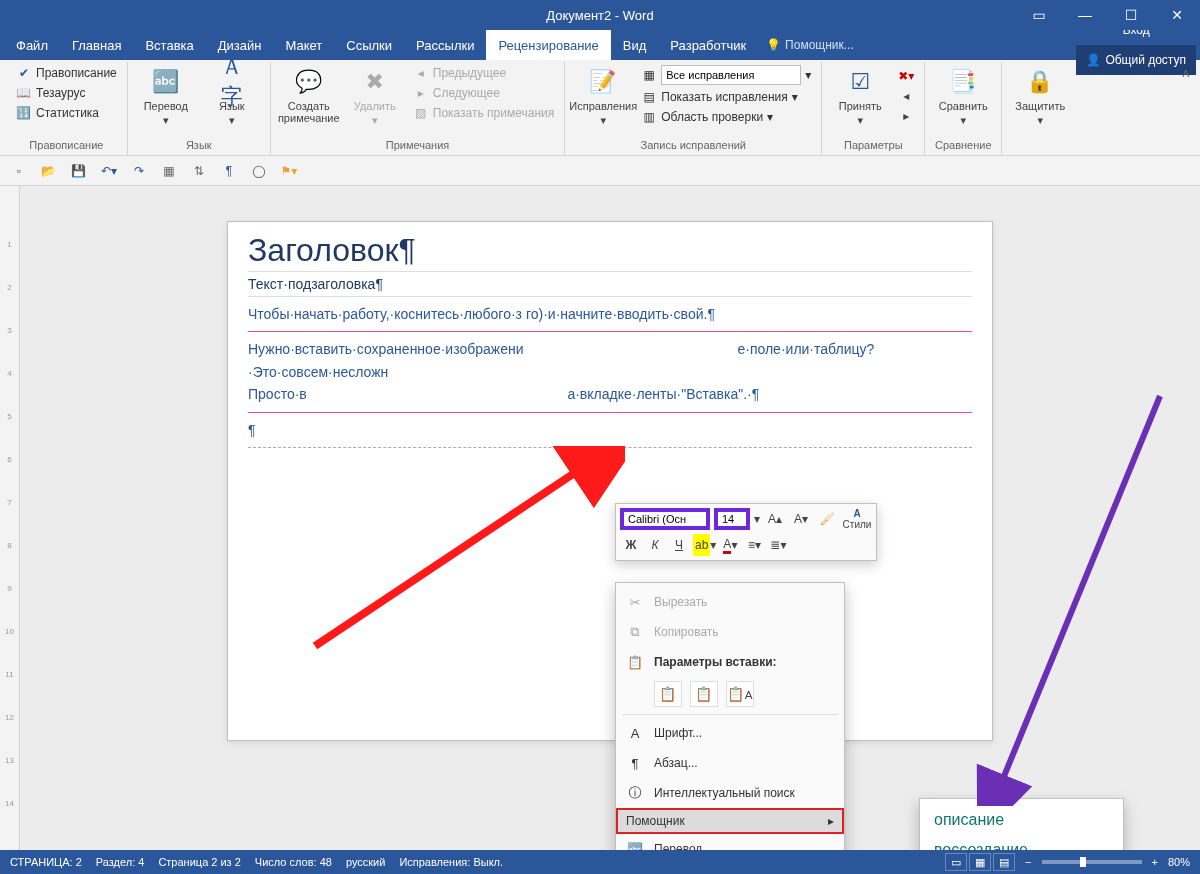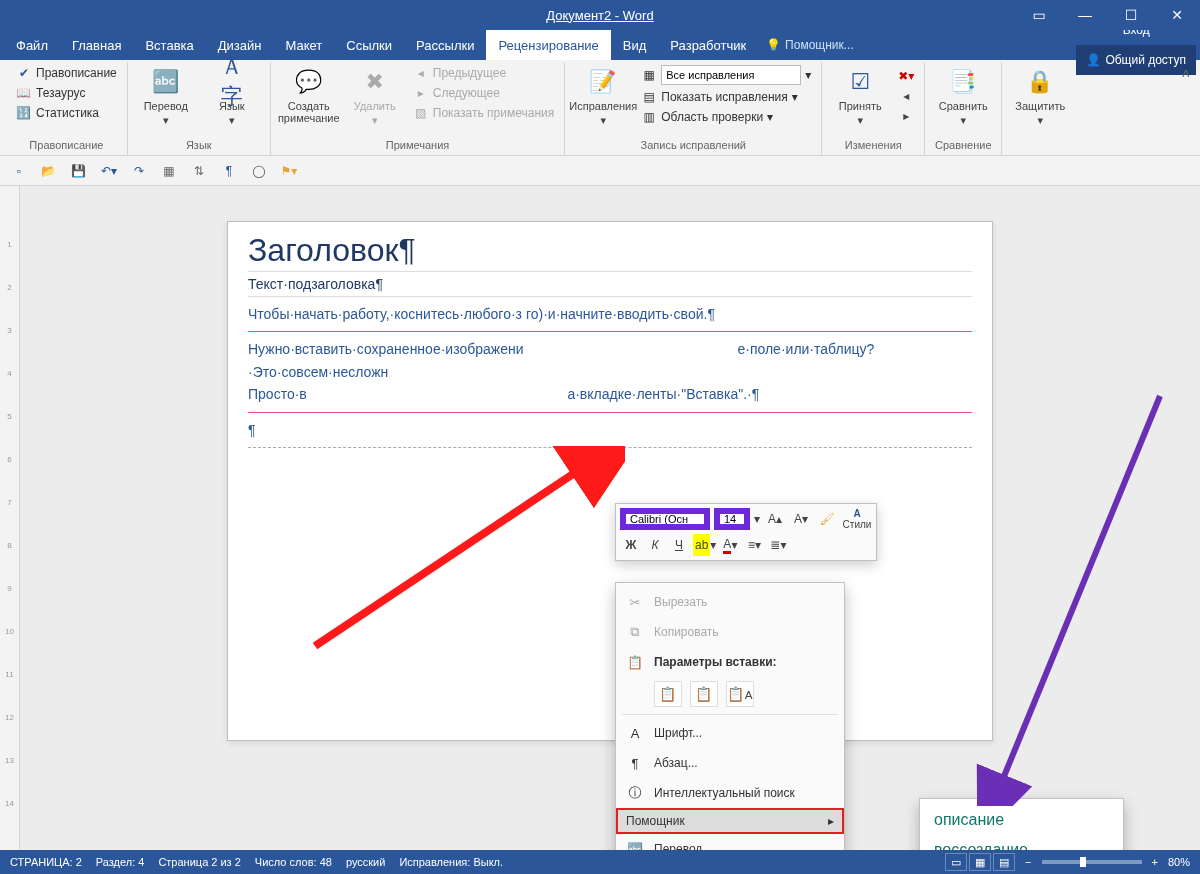--- a/index.html
+++ b/index.html
@@ -1,18 +1,18 @@
 <!DOCTYPE html>
 <html><head>
 <meta charset="utf-8">
 <style>
 * { box-sizing: border-box; margin: 0; padding: 0; }
 body { font-family: "Segoe UI", Arial, sans-serif; font-size: 12px; background: #fff; width: 1200px; height: 874px; overflow: hidden; position: relative; color: #444; }
 .titlebar { background: #2b579a; color: #fff; height: 30px; display: flex; align-items: center; position: relative; }
-.titlebar .doc-title { position: absolute; left: 50%; transform: translateX(-50%); font-size: 13px; text-decoration: underline; }
+.titlebar .doc-title { position: absolute; left: 50%; transform: translateX(-50%); font-size: 13px; }
 .titlebar .win-controls { margin-left: auto; display: flex; }
 .titlebar .win-controls div { width: 46px; height: 30px; display: flex; align-items: center; justify-content: center; font-size: 14px; }
 .menubar { background: #2b579a; color: #fff; height: 30px; display: flex; align-items: center; padding: 0 4px; }
 .menubar .tab { padding: 0 12px; height: 30px; display: flex; align-items: center; font-size: 13px; cursor: pointer; }
 .menubar .tab.active { background: #ffffff; color: #2b579a; }
 .menubar .helper { margin-left: 8px; color: #cfe0f5; display: flex; align-items: center; gap: 4px; }
 .menubar .right { margin-left: auto; display: flex; align-items: center; flex-direction: column; }
 .menubar .right .item { padding: 0 10px; height: 30px; display: flex; align-items: center; gap: 4px; }
 .menubar .right .share { background: #1f3f74; }
 .ribbon { background: #f3f3f3; border-bottom: 1px solid #d4d4d4; height: 96px; display: flex; padding: 2px 6px 0; }
@@ -31,21 +31,21 @@
 .hruler-wrap { position: absolute; top: 0; left: 20px; right: 0; height: 20px; background: #f3f3f3; border-bottom: 1px solid #d4d4d4; display: flex; align-items: center; padding-left: 240px; gap: 33px; font-size: 8px; color: #999; overflow: hidden; }
 .docarea { flex: 1; background: #ececec; padding-top: 20px; overflow: hidden; position: relative; }
 .page { background: #fff; width: 766px; margin: 15px auto 0; border: 1px solid #c0c0c0; padding: 10px 20px 30px; min-height: 520px; box-shadow: 0 2px 6px rgba(0,0,0,.1); }
 .doc-h1 { color: #1f3864; font-size: 32px; font-weight: 400; border-bottom: 1px solid #ddd; padding-bottom: 2px; }
 .doc-sub { color: #1f3864; font-size: 14px; border-bottom: 1px solid #ddd; padding: 4px 0; }
 .doc-p { color: #2b579a; font-size: 14px; border-bottom: 1px solid #ec4899; padding: 6px 0; line-height: 1.6; }
 .doc-p.last { border-bottom: 1px dashed #aaa; }
 
 .mini-toolbar { position: absolute; left: 615px; top: 317px; width: 262px; background: #fafafa; border: 1px solid #c0c0c0; box-shadow: 0 4px 12px rgba(0,0,0,.2); padding: 4px; }
 .mini-toolbar .row1 { display: flex; gap: 4px; align-items: center; }
-.mini-toolbar input { width: 90px; height: 22px; font-size: 11px; border: 6px solid #6d28d9; padding: 0 4px; }
+.mini-toolbar input { width: 90px; height: 22px; font-size: 11px; border: 4px solid #6d28d9; padding: 0 4px; }
 .mini-toolbar .fs { width: 36px; }
 .mini-btn { min-width: 22px; height: 22px; display: inline-flex; align-items: center; justify-content: center; font-size: 12px; cursor: pointer; border: 1px solid transparent; }
 .mini-toolbar .row2 { display: flex; gap: 2px; align-items: center; margin-top: 4px; }
 
 .ctx { position: absolute; left: 615px; top: 396px; width: 230px; background: #fafafa; border: 1px solid #c0c0c0; box-shadow: 0 6px 14px rgba(0,0,0,.25); padding: 4px 0; }
 .ctx .item { display: flex; align-items: center; gap: 10px; padding: 6px 10px; font-size: 12px; color: #333; cursor: pointer; }
 .ctx .item.disabled { color: #aaa; }
 .ctx .item .ic { width: 18px; height: 18px; display: inline-flex; align-items: center; justify-content: center; font-size: 13px; }
 .ctx .sep { height: 1px; background: #e0e0e0; margin: 3px 6px; }
 .ctx .item.highlight { background: #dcdcdc; border: 2px solid #d22; padding: 4px 8px; justify-content: space-between; }
@@ -185,21 +185,21 @@
           <div class="ico" style="color:#2b579a">☑</div>
           <span>Принять</span>
           <span>▾</span>
         </div>
       <div style="display:flex;flex-direction:column;gap:4px;padding:4px 2px">
         <span class="ico-sm" style="color:#c00">✖▾</span>
         <span class="ico-sm">◂</span>
         <span class="ico-sm">▸</span>
       </div>
     </div>
-    <div class="label">Изменения</div>
+    <div class="label">Параметры</div>
   </div>
   <div class="group">
     <div class="content">
       <div class="big-btn">
           <div class="ico" style="color:#2b579a">📑</div>
           <span>Сравнить</span>
           <span>▾</span>
         </div>
     </div>
     <div class="label">Сравнение</div>

